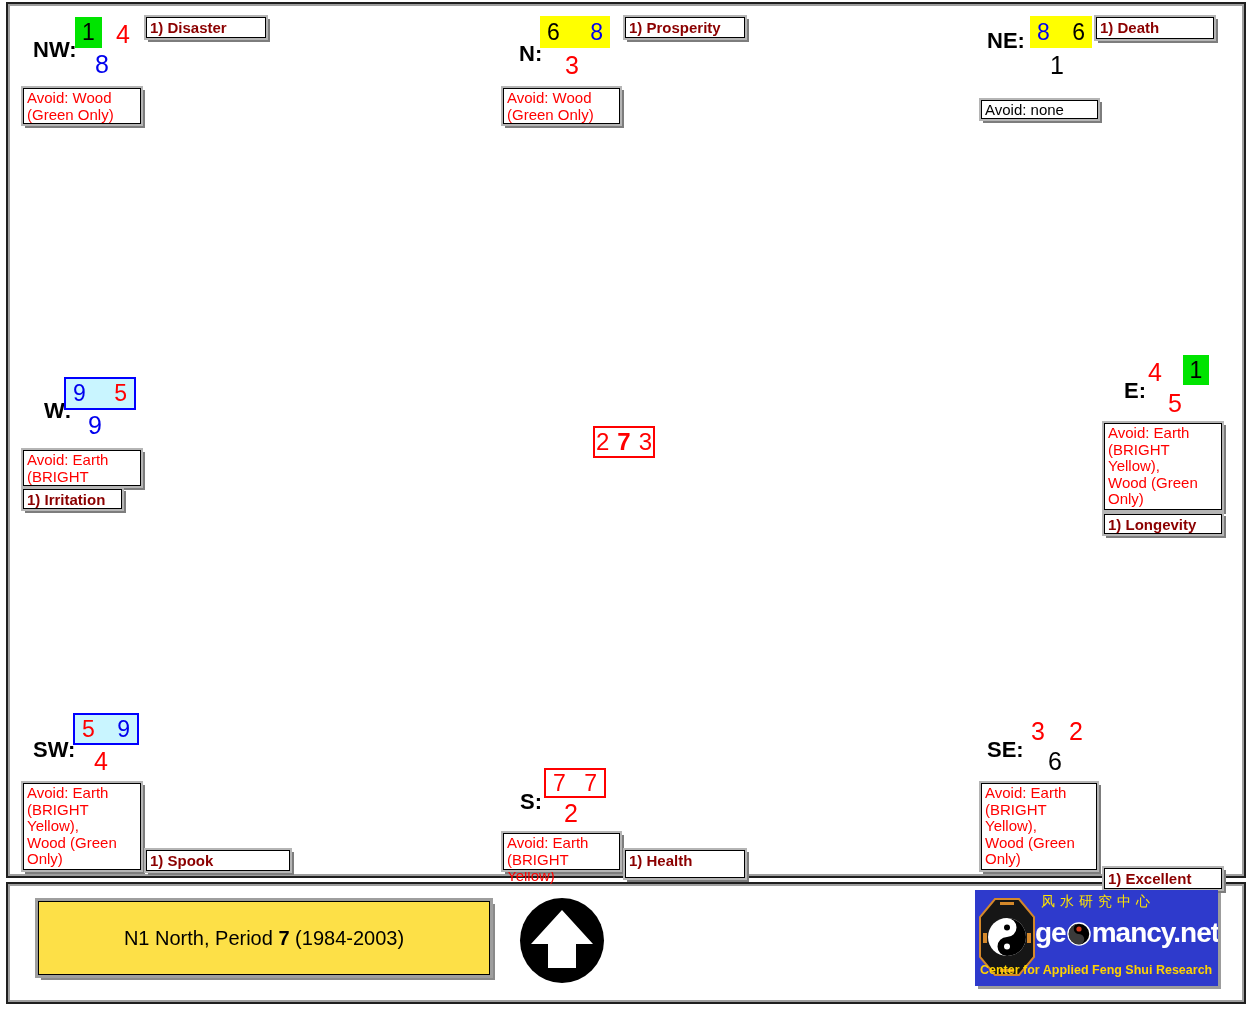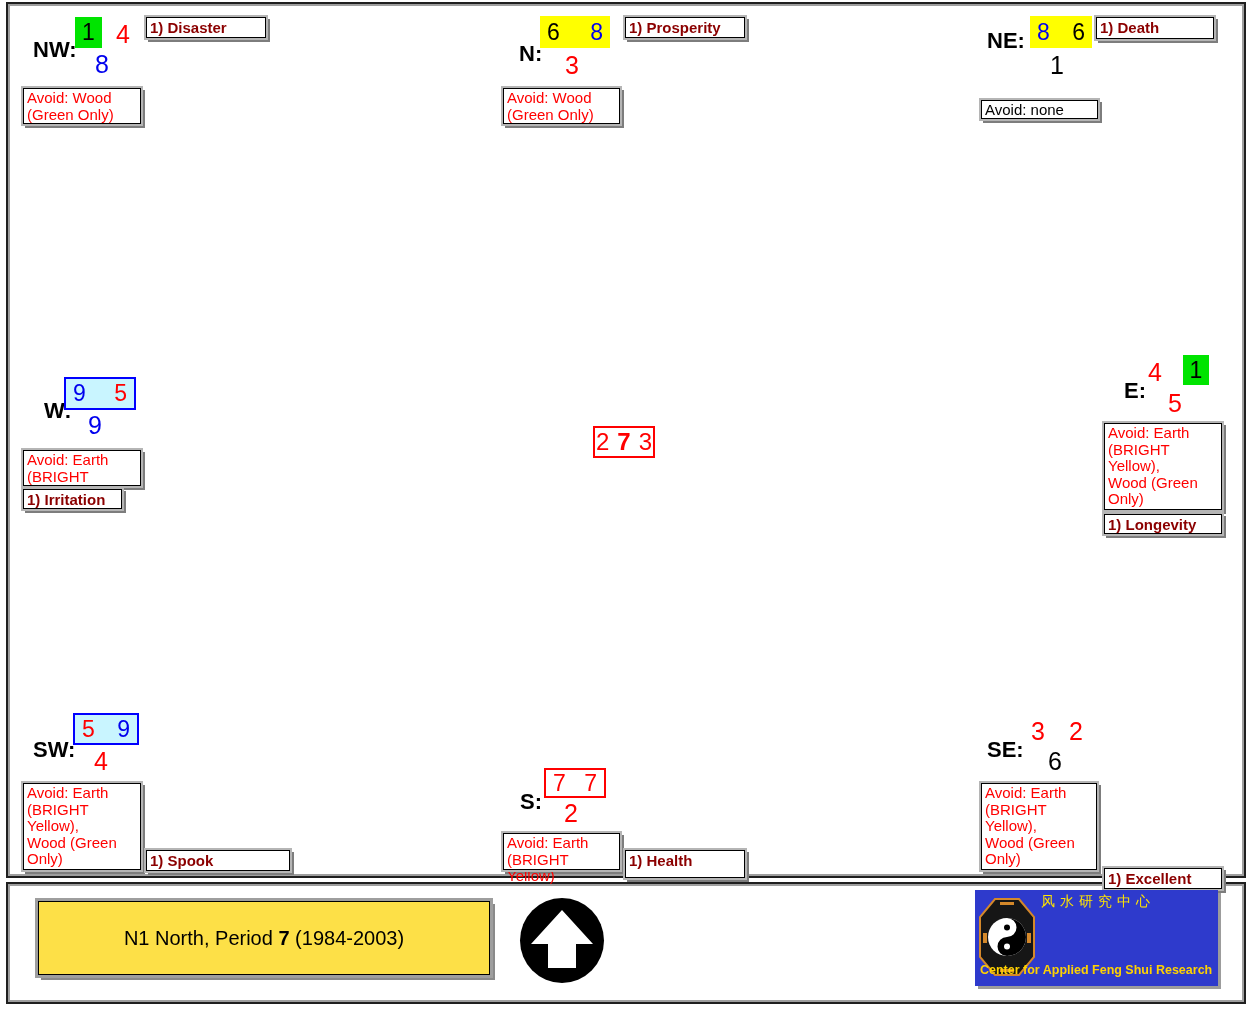--- a/index.html
+++ b/index.html
@@ -213,14 +213,23 @@
     <rect x="22" y="5" width="14" height="3" fill="#d4882a"></rect>
     <rect x="22" y="72" width="14" height="3" fill="#d4882a"></rect>
     <rect x="5" y="36" width="4" height="10" fill="#d4882a"></rect>
     <rect x="49" y="36" width="4" height="10" fill="#d4882a"></rect>
     <circle cx="29" cy="40" r="19" fill="#ffffff"></circle>
     <path d="M29,21 a19,19 0 0 1 0,38 a9.5,9.5 0 0 1 0,-19 a9.5,9.5 0 0 0 0,-19 z" fill="#000000"></path>
     <circle cx="29" cy="30.5" r="3" fill="#000000"></circle>
     <circle cx="29" cy="49.5" r="3" fill="#ffffff"></circle>
   </svg>
   <div class="chinese">风水研究中心</div>
+  <div class="wordmark">
+    <span>ge</span>
+    <svg width="24" height="24" viewBox="0 0 24 24" style="margin:2px 1px 0 1px;">
+      <circle cx="12" cy="12" r="11" fill="#000000" stroke="#ffffff" stroke-width="1.5"></circle>
+      <path d="M12,1.5 a10.5,10.5 0 0 0 0,21 a5.25,5.25 0 0 0 0,-10.5 a5.25,5.25 0 0 1 0,-10.5 z" fill="#3a3a3a"></path>
+      <circle cx="12" cy="7" r="2.6" fill="#d43a1e"></circle>
+    </svg>
+    <span>mancy.net</span>
+  </div>
   <div class="tagline">Center for Applied Feng Shui Research</div>
 </div>
 
 </body></html>

